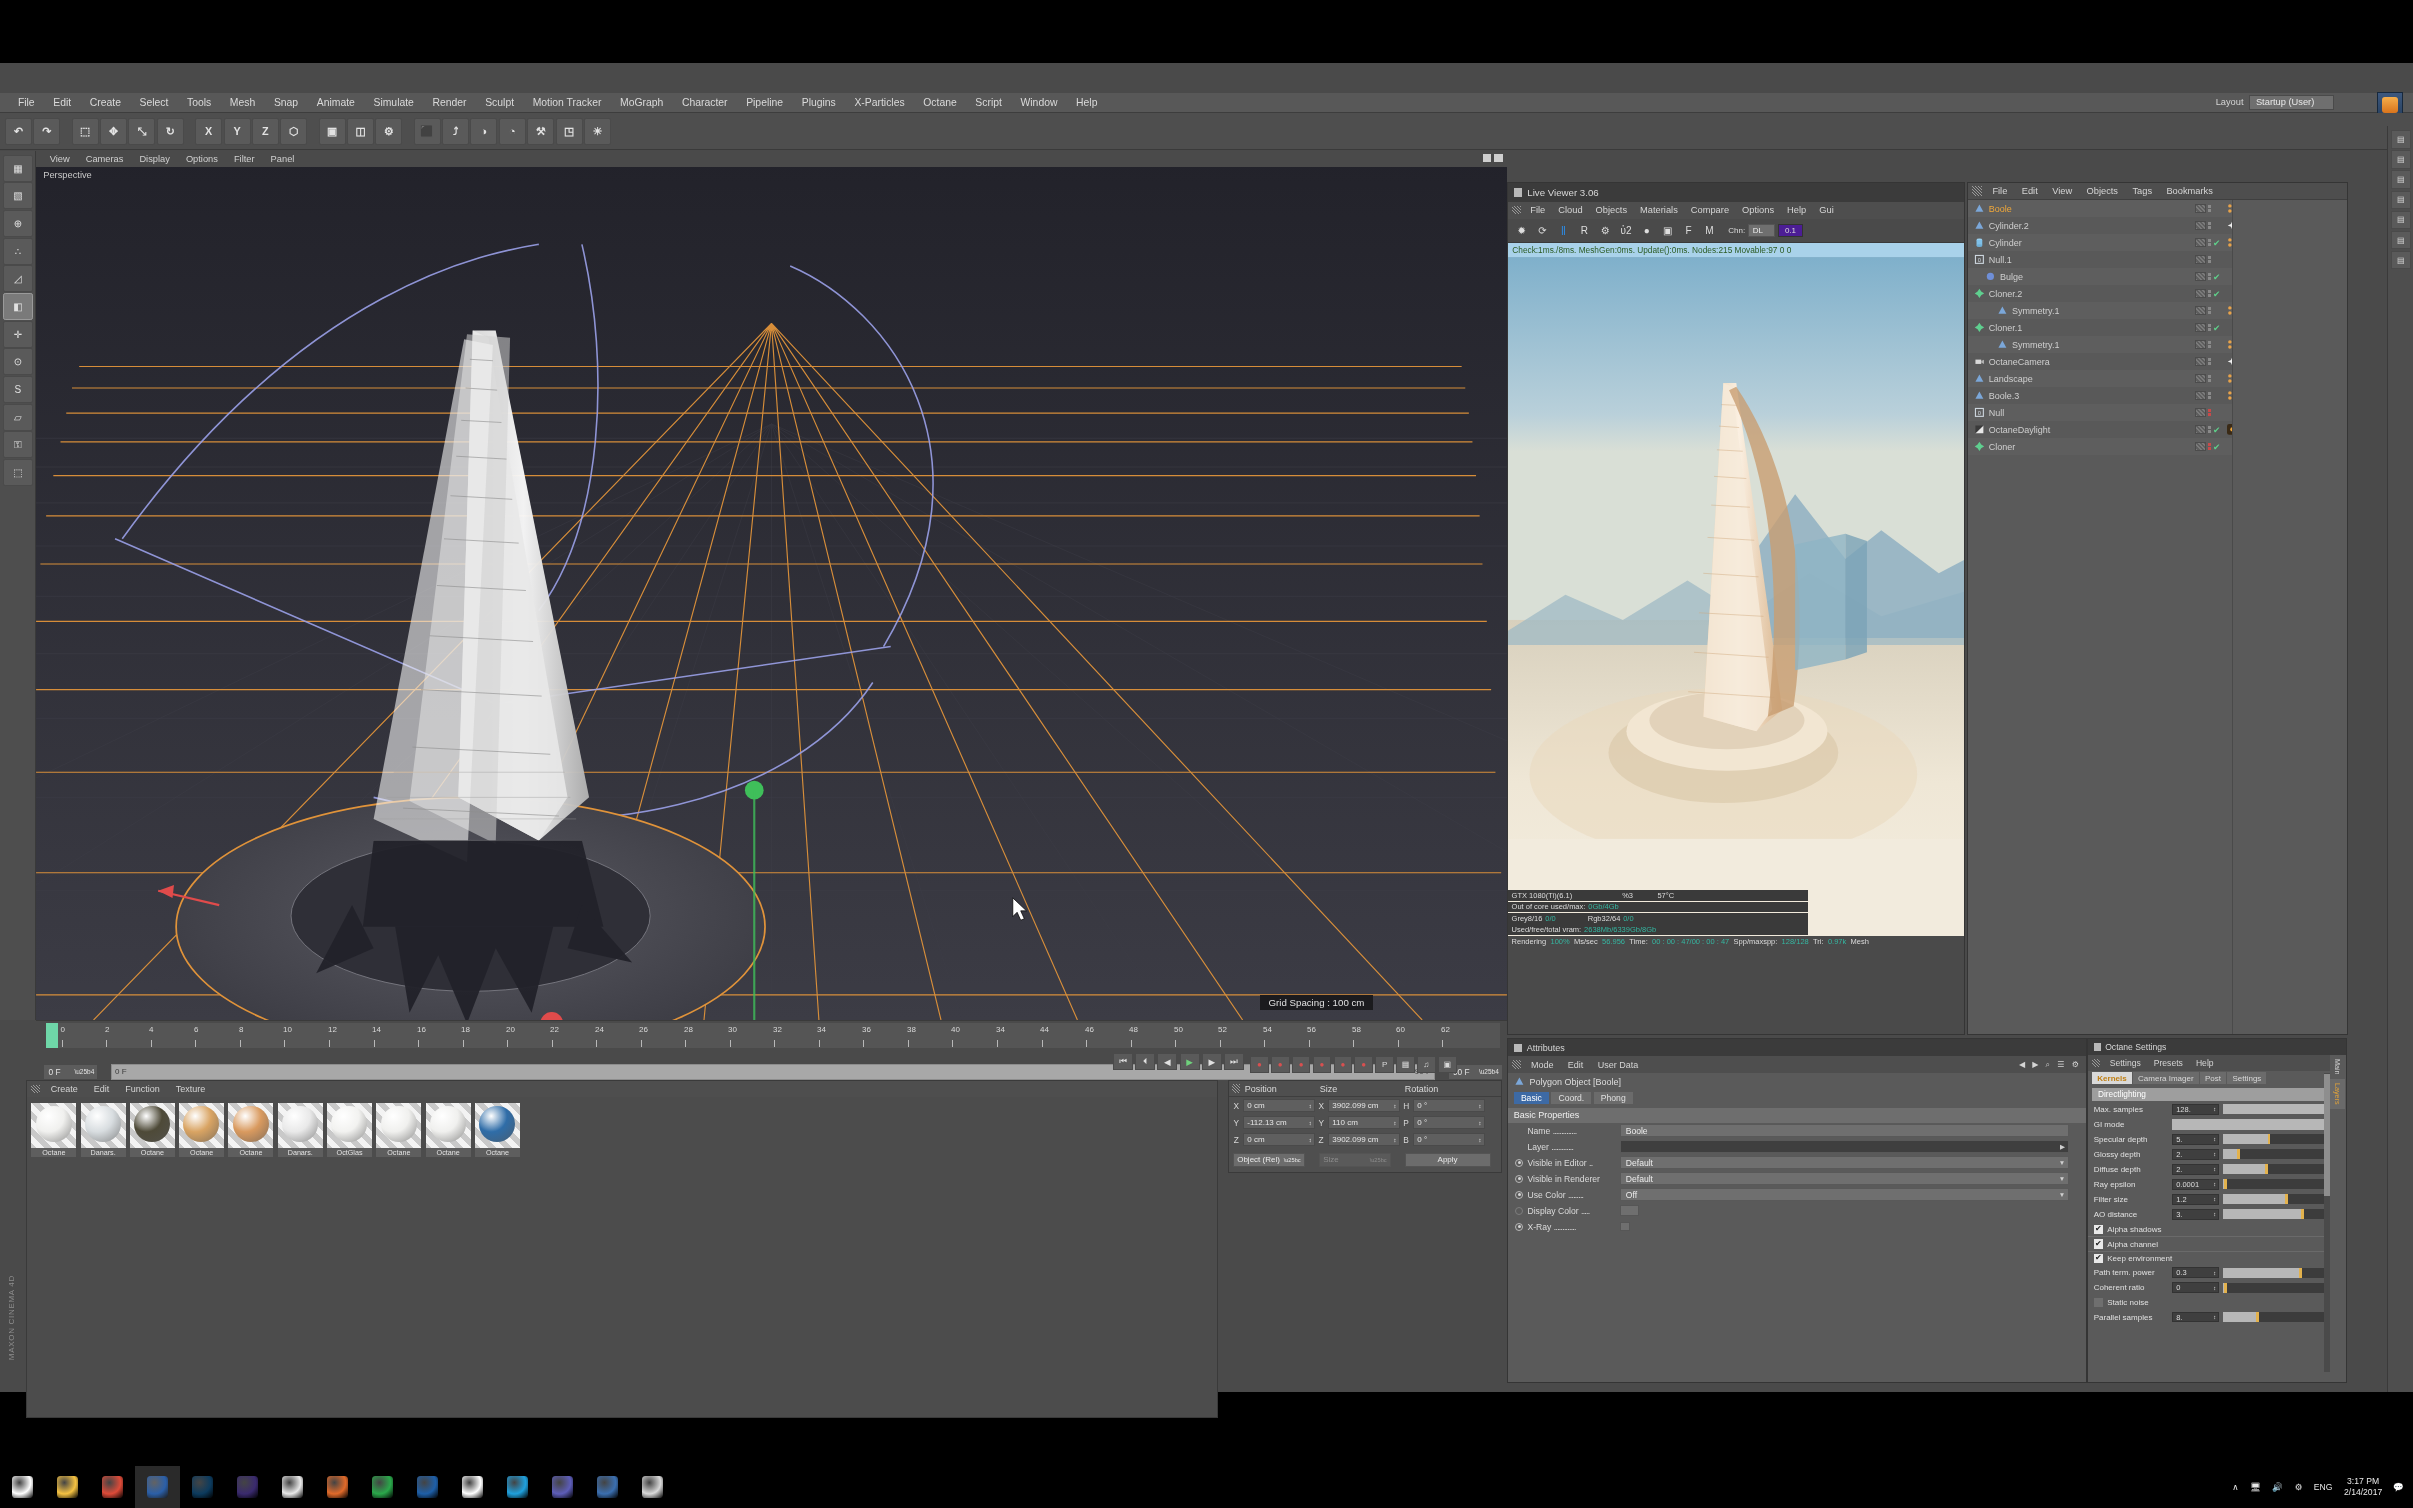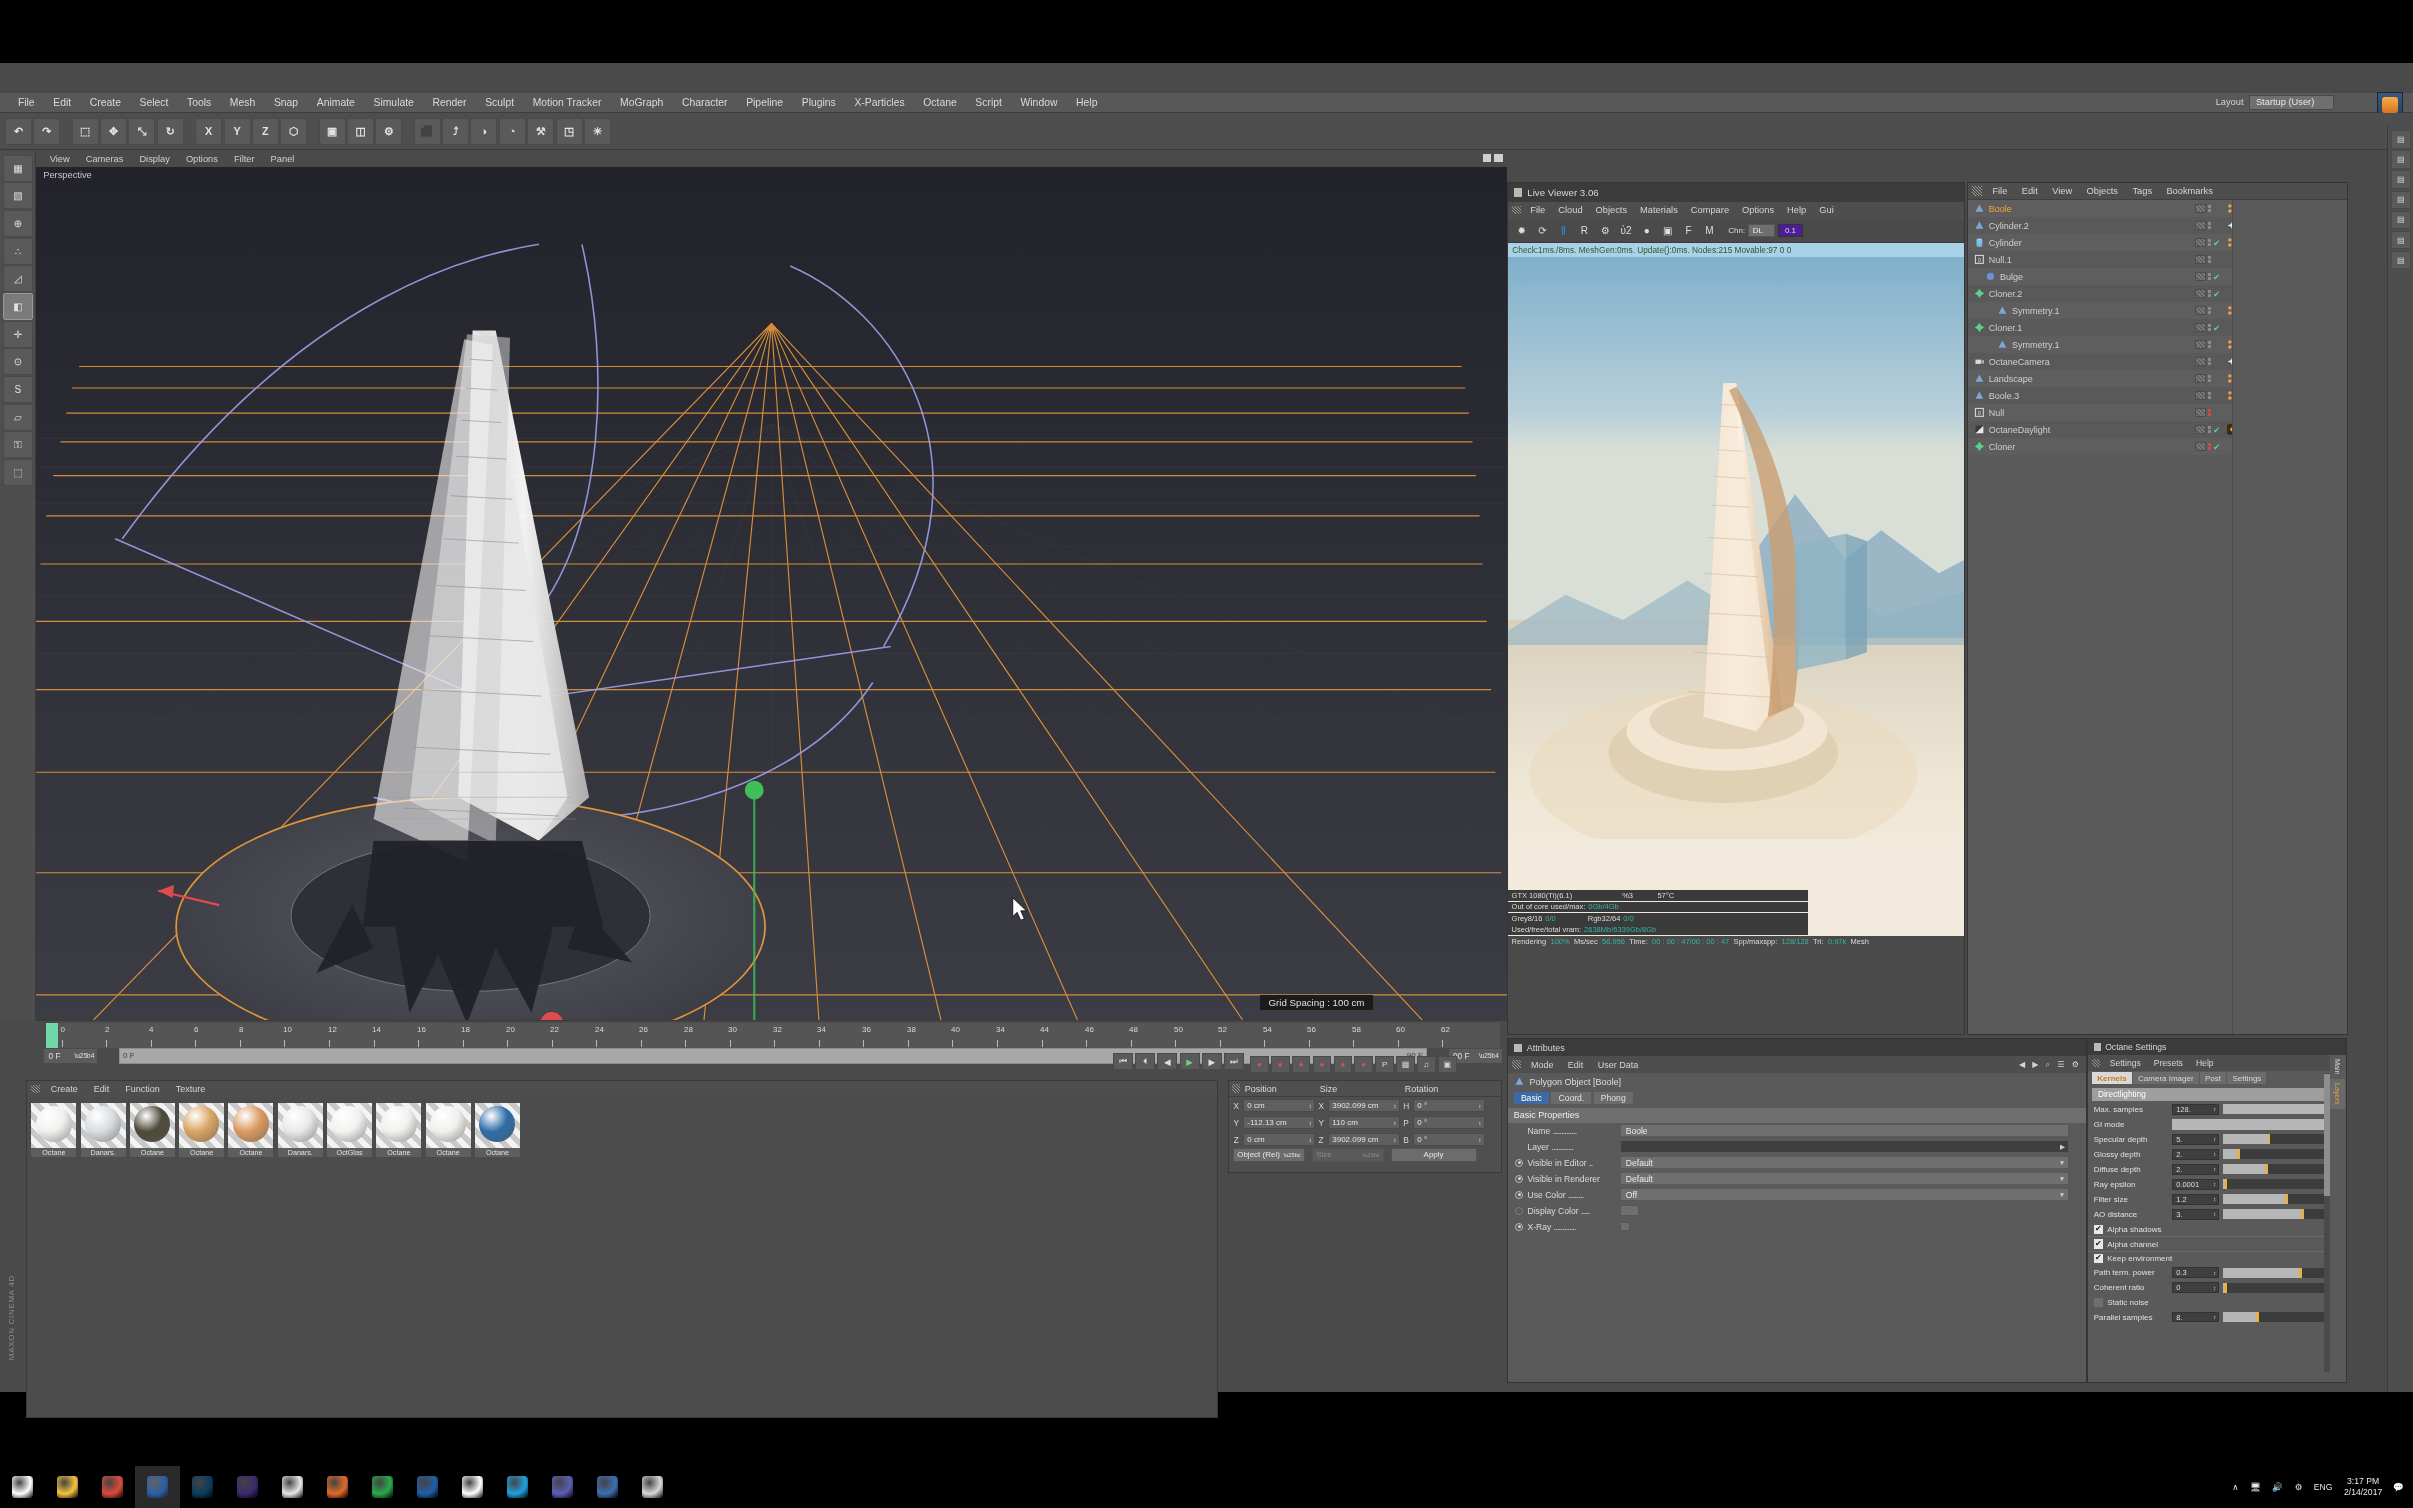--- a/index.html
+++ b/index.html
@@ -179,21 +179,21 @@
   .coords { position:absolute; left:1228px; top:1017px; width:274px; height:93px;
      background:#4f4f4f; border:0.7px solid #3a3a3a; }
   .co-hdr { height:16px; display:flex; align-items:center; font-size:9px; color:#dcdcdc;
      border-bottom:0.7px solid #3e3e3e; }
   .co-hdr span { font-size:9px; }
   .co-row { height:17px; display:flex; align-items:center; padding:0 2.9px; gap:2.2px; }
   .co-ax { width:8.6px; font-size:8.3px; color:#d8d8d8; text-align:center; }
   .co-in { width:72px; height:13px; background:#5f5f5f; border:0.7px solid #4a4a4a; color:#e6e6e6;
      font-size:8px; display:flex; align-items:center; padding-left:3.6px; justify-content:space-between;
      padding-right:2.2px; }
-  .co-btm { height:18.7px; display:flex; align-items:flex-start; padding:0 3.6px; gap:7px; }
+  .co-btm { height:18.7px; display:flex; align-items:flex-end; padding:0 3.6px; gap:14px; }
   .co-sel { width:72px; height:13.6px; background:#6c6c6c; border:0.7px solid #545454; color:#e9e9e9;
      font-size:8px; display:flex; align-items:center; padding-left:3.6px; justify-content:space-between;
      padding-right:2.9px; }
   .co-sel.dim { color:#8d8d8d; background:#5a5a5a; }
   .co-apply { width:86px; height:13.6px; background:#6c6c6c; border:0.7px solid #545454; color:#e9e9e9;
      font-size:8px; display:flex; align-items:center; justify-content:center; }
 
   
   .matmgr { position:absolute; left:26px; top:1017px; width:1192px; height:338px;
      background:#4c4c4c; border:0.7px solid #3a3a3a; }
@@ -208,22 +208,22 @@
   .mm-ball { position:absolute; left:4.3px; top:2.9px; width:36px; height:36px; border-radius:50%; }
   .mm-name { font-size:7.2px; color:#e3e3e3; text-align:center; background:#5e5e5e;
      overflow:hidden; white-space:nowrap; }
 
   
   .timeline { position:absolute; left:36px; top:957px; width:1471px; height:60px;
      background:#4a4a4a; border-top:0.7px solid #3a3a3a; }
   .tl-ruler { position:absolute; left:10px; top:2.2px; right:7.2px; height:24.4px; background:#555; }
   .tl-tick { position:absolute; top:1.4px; font-size:8px; color:#d8d8d8; }
   .tl-playhead { position:absolute; left:0; top:0; width:12.2px; height:24.4px; background:#6fd7a8; }
-  .tl-bottom { position:absolute; left:7.2px; top:24px; right:4.3px; height:21.5px; display:flex;
-     align-items:center; gap:21px; }
+  .tl-bottom { position:absolute; left:7.2px; top:40px; right:4.3px; height:21.5px; display:flex;
+     align-items:center; gap:13px; }
   .tl-fbox { width:55px; height:16px; background:#5c5c5c; border:0.7px solid #4a4a4a; color:#e3e3e3;
      font-size:8.3px; display:flex; align-items:center; padding-left:4.3px; justify-content:space-between;
      padding-right:2.9px; }
   .tl-bar { flex:1; height:16px; background:#a8a8a8; border:0.7px solid #8d8d8d; position:relative;
      display:flex; align-items:center; justify-content:space-between; padding:0 2.9px;
      font-size:8px; color:#3c3c3c; }
   .tl-trans { position:absolute; left:1077px; top:32px; display:flex; align-items:center; gap:2.2px; }
   .tlb { width:20px; height:17px; background:#5a5a5a; border:0.7px solid #4a4a4a; color:#e0e0e0;
      display:flex; align-items:center; justify-content:center; font-size:8.6px; }
   .tlb.play { color:#6fd17c; }

